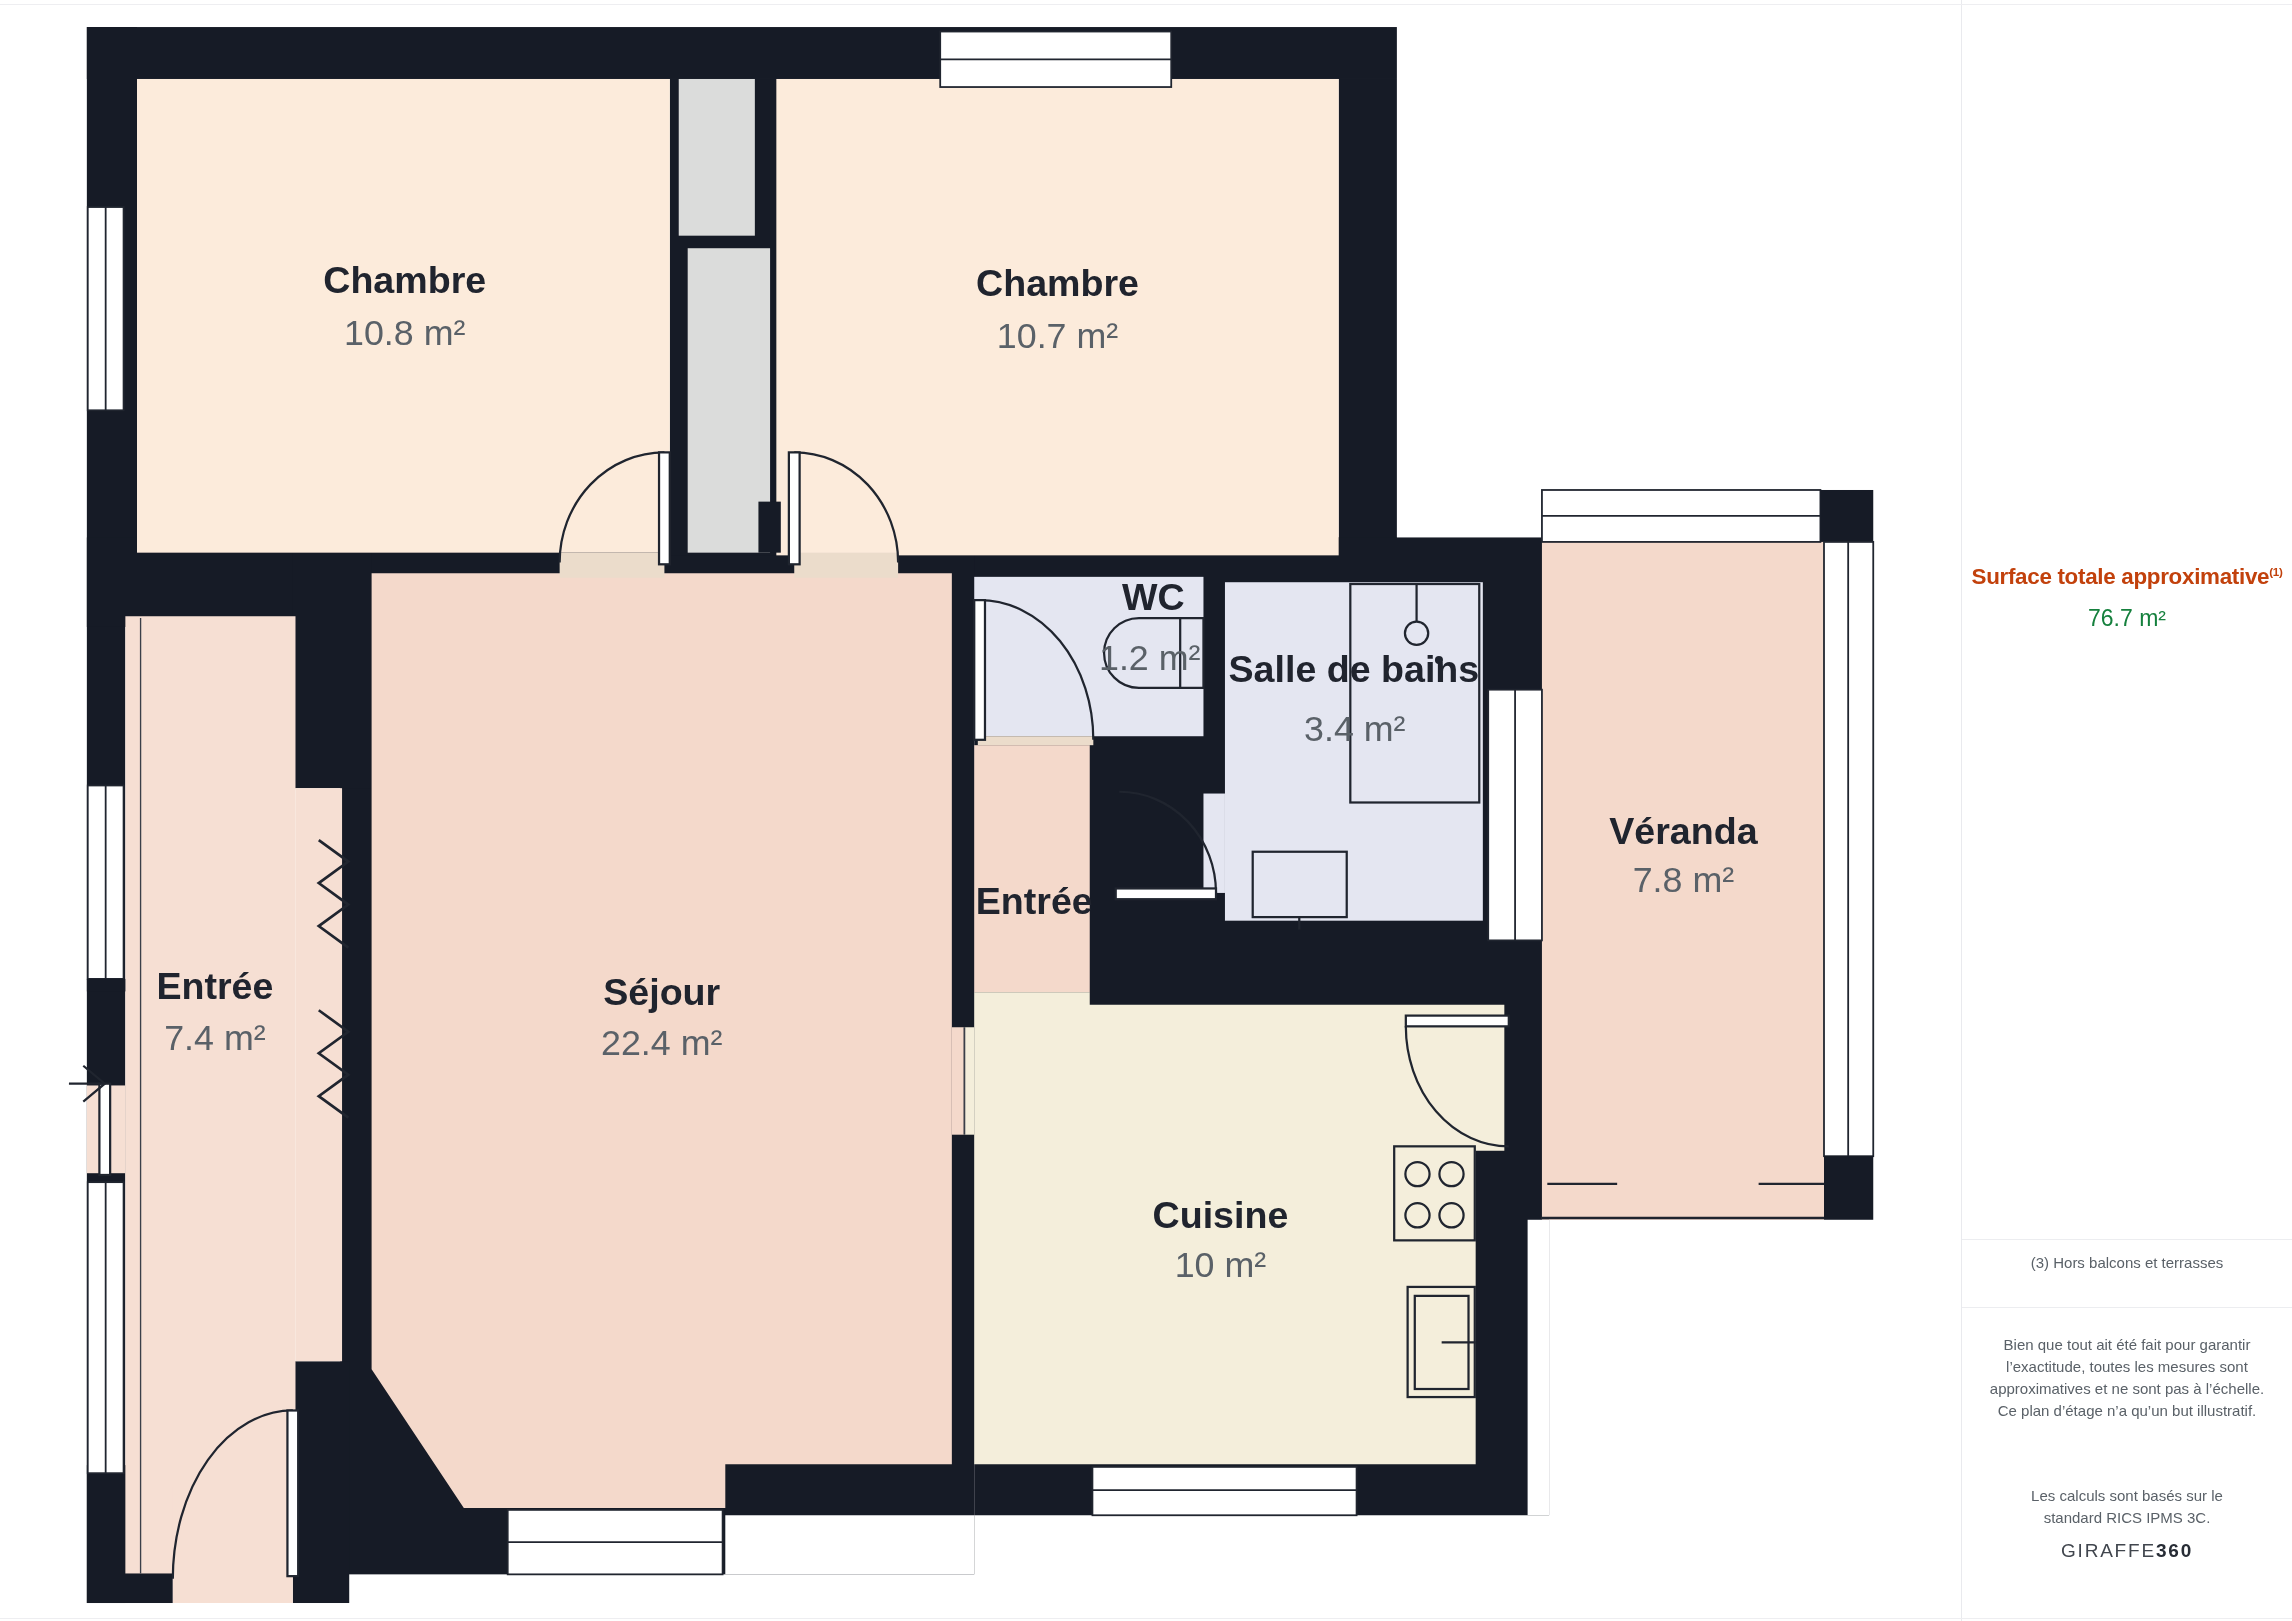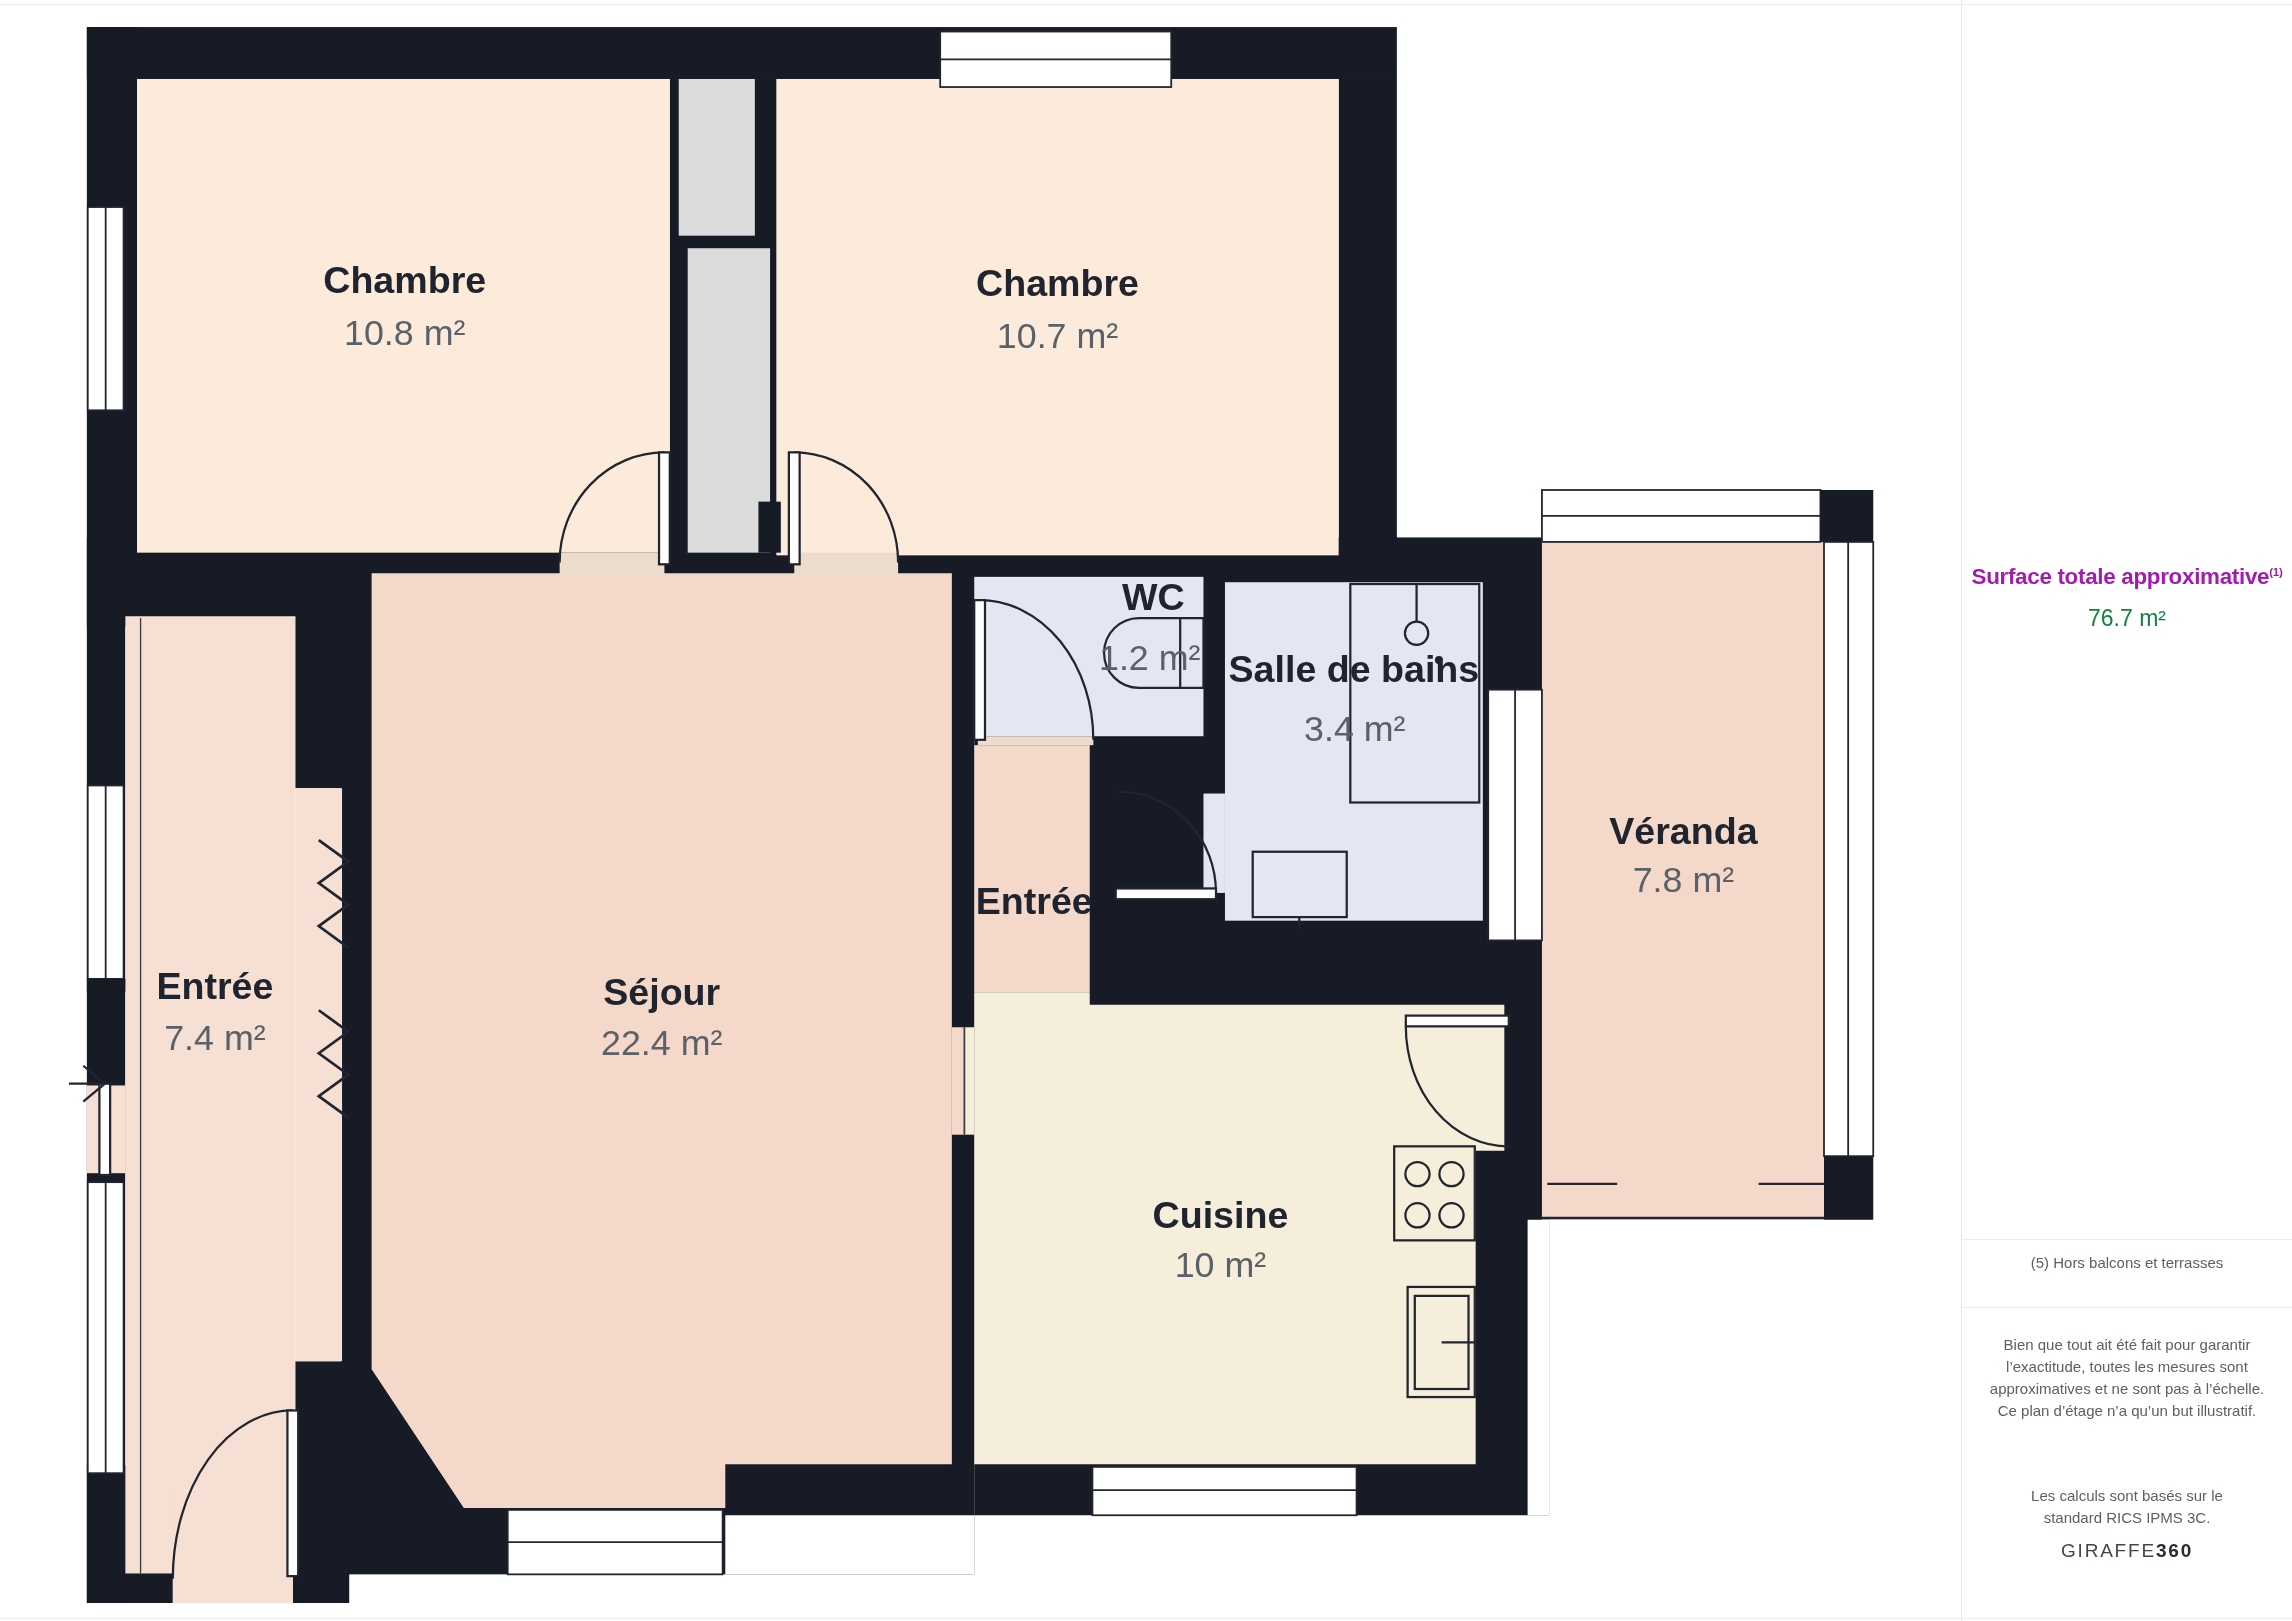--- a/index.html
+++ b/index.html
@@ -9,21 +9,21 @@
   .page::after{content:'';position:absolute;bottom:2.7px;left:0;right:0;border-top:1.8px solid #EEEEF1;z-index:5;}
   .plan-area{position:absolute;left:0;top:0;width:1961px;height:1622px;text-align:right;}
   .plan-area svg{display:block;width:1961px;height:1622px;}
 
   
   .rname{font-family:"Liberation Sans","DejaVu Sans",sans-serif;font-weight:700;font-size:42px;fill:#20242E;}
   .rarea{font-family:"Liberation Sans","DejaVu Sans",sans-serif;font-weight:400;font-size:40px;fill:#5A6168;}
 
   
   .sidebar{position:absolute;left:1961px;top:0;width:331px;height:1622px;background:#fff;border-left:0.9px solid #E9EAEE;box-sizing:border-box;}
-  .surface-title{position:absolute;top:564px;left:0;right:0;text-align:center;font-size:22.4px;font-weight:700;color:#a21caf;letter-spacing:-0.3px;white-space:nowrap;margin:0;}
+  .surface-title{position:absolute;top:564px;left:0;right:0;text-align:center;font-size:22.4px;font-weight:700;color:#c2410c;letter-spacing:-0.3px;white-space:nowrap;margin:0;}
   .surface-title sup{font-size:11.6px;font-weight:700;}
   .surface-value{position:absolute;top:605px;left:0;right:0;text-align:center;font-size:23px;font-weight:400;color:#15803d;}
   .rule{position:absolute;left:0;right:0;border:none;border-top:0.9px solid #ECEDF0;margin:0;}
   .rule-1{top:1239px;}
   .rule-2{top:1307px;}
   .footnote{position:absolute;top:1254px;left:0;right:0;text-align:center;font-size:15px;color:#5A6168;margin:0;}
   .disclaimer{position:absolute;top:1334px;left:0;right:0;padding:0 25px;text-align:center;font-size:15px;line-height:22px;color:#5A6168;margin:0;}
   .standard{position:absolute;top:1469px;left:0;right:0;padding:0 25px;text-align:center;font-size:15px;line-height:22px;color:#5A6168;margin:16px;}
   .brand{position:absolute;top:1540px;left:0;right:0;text-align:center;font-size:19px;letter-spacing:1.8px;color:#41464E;}
   .brand b{color:#272C35;font-weight:700;}
@@ -231,21 +231,21 @@
         <text class="rarea" x="1363" y="1426">10 m²</text>
       </g>
     </svg>
   </div>
 
   <aside class="sidebar">
     <h1 class="surface-title"><span>Surface totale approximative</span><sup>(1)</sup></h1>
     <div class="surface-value">76.7 m²</div>
 
     <hr class="rule rule-1">
-    <p class="footnote">(5) Hors balcons et terrasses</p>
+    <p class="footnote">(3) Hors balcons et terrasses</p>
     <hr class="rule rule-2">
 
     <p class="disclaimer">Bien que tout ait été fait pour garantir l’exactitude, toutes les mesures sont approximatives et ne sont pas à l’échelle. Ce plan d’étage n’a qu’un but illustratif.</p>
     <p class="standard">Les calculs sont basés sur le standard RICS IPMS 3C.</p>
 
     <div class="brand"><span>GIRAFFE</span><b>360</b></div>
   </aside>
 </div>
 
 

